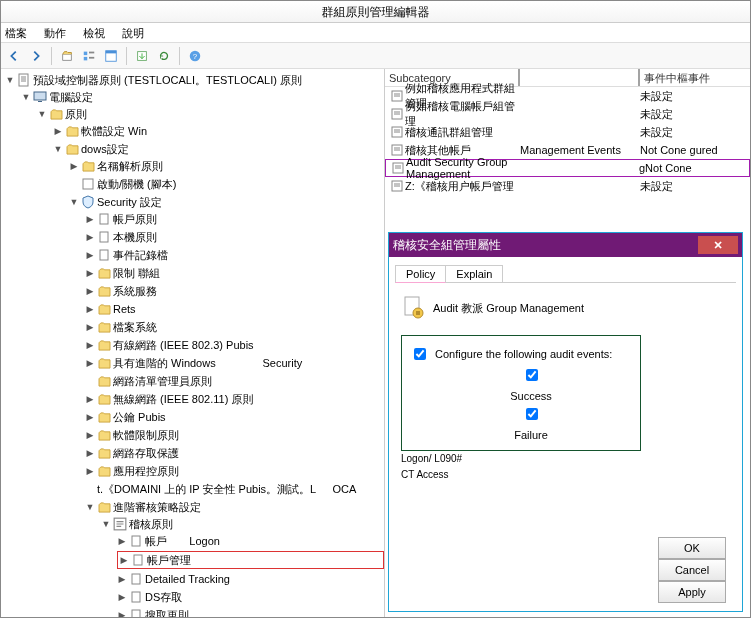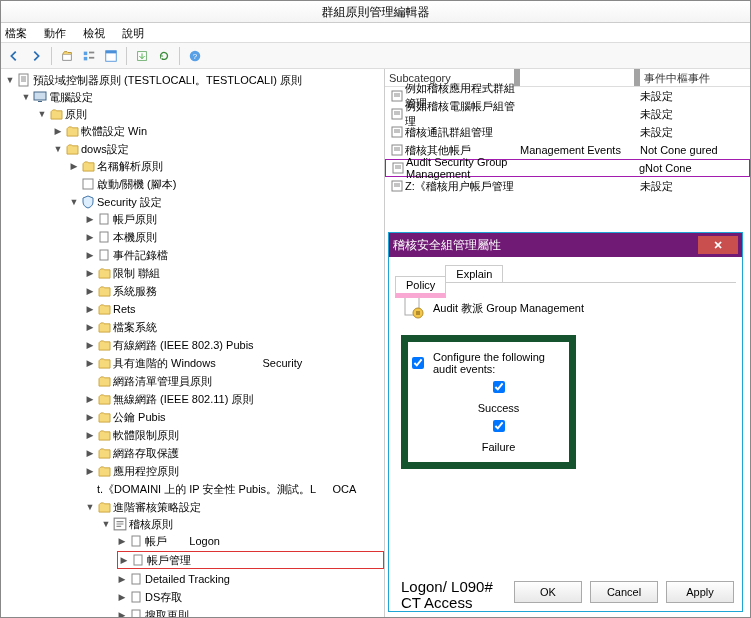--- a/index.html
+++ b/index.html
@@ -70,21 +70,21 @@
   .node{display:flex;align-items:center;gap:2px;cursor:default;}
   .caret{width:10px;display:inline-flex;justify-content:center;color:#555;font-size:9px;}
   .ico{width:14px;height:14px;display:inline-flex;align-items:center;justify-content:center;}
   .folder svg{width:13px;height:11px;}
   .leaf svg{width:12px;height:12px;}
   .hl-red{border:1px solid #d33; padding:0 1px;}
   
   .rcol-head{
     display:flex;height:18px;line-height:18px;border-bottom:1px solid #ddd;background:#fff;
   }
-  .rcol-head .ch{border-right:6px solid #a3a3a3;padding:0 4px;font-size:11px;color:#333;}
+  .rcol-head .ch{border-right:2px solid #a3a3a3;padding:0 4px;font-size:11px;color:#333;}
   .rrow{display:flex;align-items:center;height:18px;padding-left:4px;}
   .rrow .rico{width:16px;display:inline-flex;align-items:center;justify-content:center;}
   .rrow .c1{flex:1;}
   .rrow .c2{width:120px;}
   .rrow .c3{width:110px;}
   .rrow.highlight{border:1px solid #a21caf;align-items:center;}
   
   .dialog {
     position:absolute;
     left:3px; top:163px;
@@ -99,34 +99,34 @@
     color:#fff;
     display:flex;align-items:center;justify-content:space-between;
     padding:0 4px;font-size:12px;
   }
   .dlg-close{
     width:40px;height:18px;background:#c94f4f;display:flex;align-items:center;justify-content:center;color:#fff;font-weight:bold;font-size:11px;cursor:default;
   }
   .dlg-body{height:calc(100% - 24px);position:relative;padding:6px;}
   .tabs{display:flex;height:20px;align-items:flex-end;border-bottom:1px solid #ccc;}
   .tab{padding:2px 10px;border:1px solid #ccc;border-bottom:none;background:#fff;margin-right:-1px;font-size:11px;cursor:default;}
-  .tab.active{background:#fff;border-bottom:5px solid #f9a8d4;position:relative;top:16px;}
+  .tab.active{background:#fff;border-bottom:1px solid #f9a8d4;position:relative;top:1px;}
   .policy-content{padding:12px 6px;}
   .policy-row{display:flex;align-items:center;gap:6px;margin-bottom:14px;}
   .policy-row .pico{width:26px;height:26px;display:inline-flex;}
   .auditbox{
-    border:7px solid #14532d;
-    padding:6px 0;
-    width:175px;
+    border:1px solid #14532d;
+    padding:6px 8px;
+    width:240px;
   }
   .auditbox label{display:flex;align-items:center;gap:6px;margin:3px 0;font-size:11px;}
   .auditbox .sub{padding-left:20px;flex-direction:column;}
-  .status-lines{margin-top:110px;font-size:15px;line-height:16px;}
+  .status-lines{font-size:10px;line-height:16px;}
   .dlg-buttons{
-    position:absolute;right:8px;bottom:8px;display:flex;gap:8px;
+    position:absolute;right:16px;bottom:8px;display:flex;flex-direction:column;
   }
   .btn{
     min-width:68px;height:22px;border:1px solid #aaa;background:linear-gradient(#fefefe,#e8e8e8);
     display:flex;align-items:center;justify-content:center;font-size:11px;cursor:default;
   }
   input[type=checkbox]{width:12px;height:12px;}
 </style>
 </head>
 <body>
 

